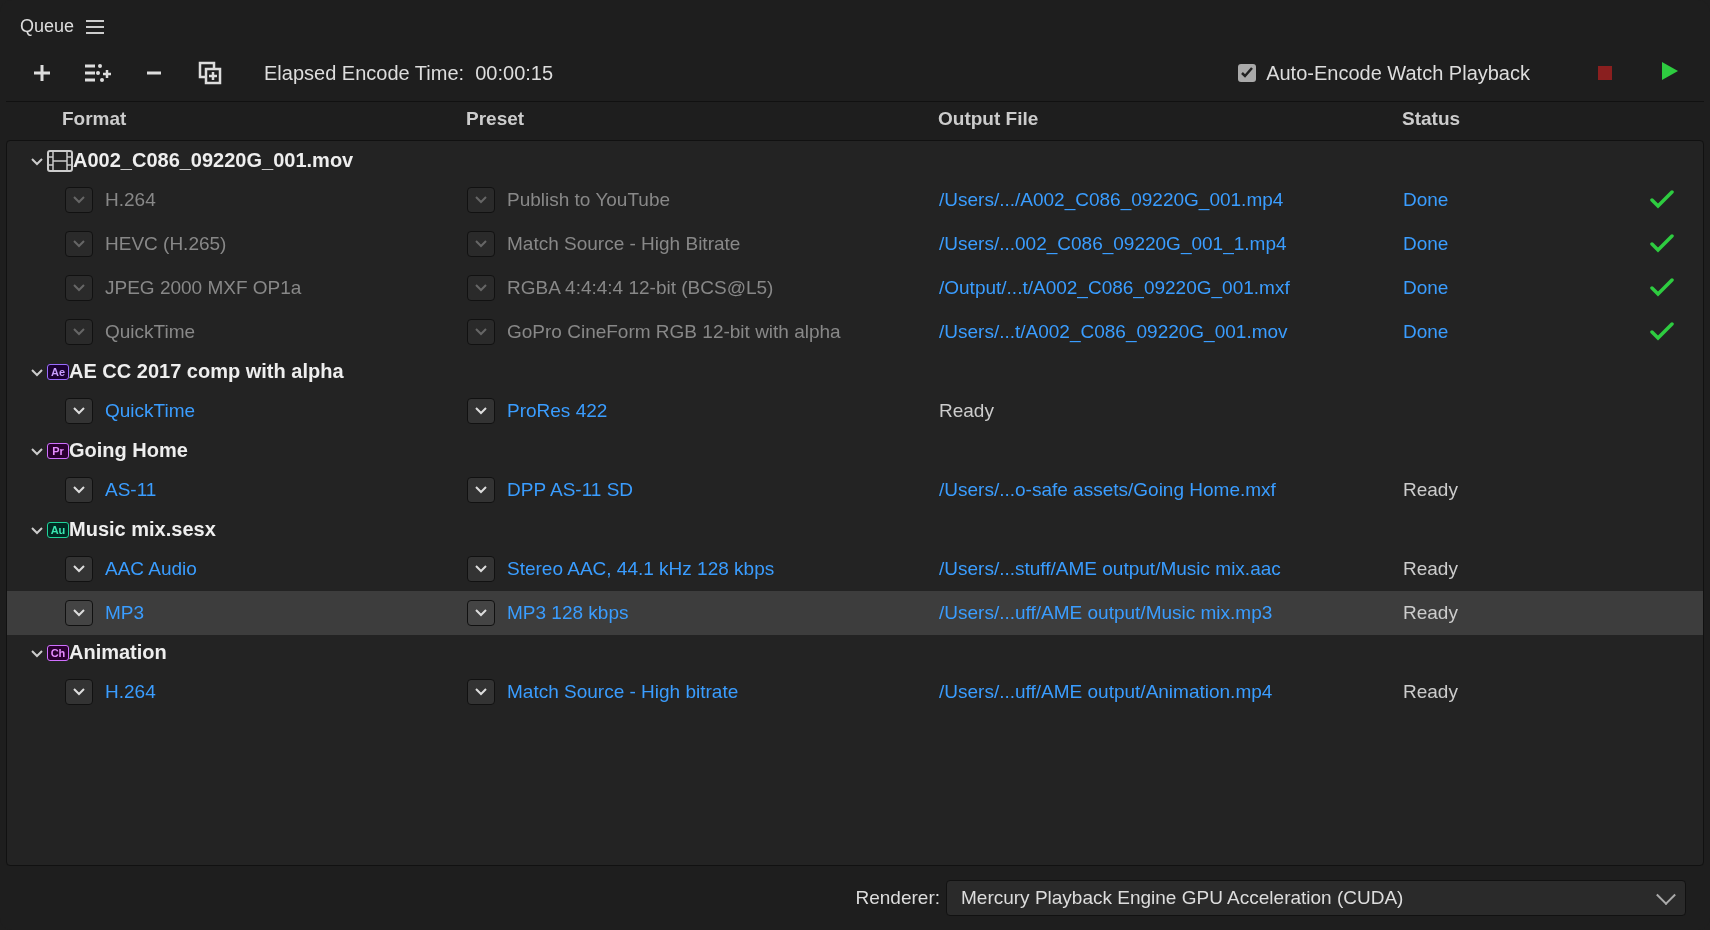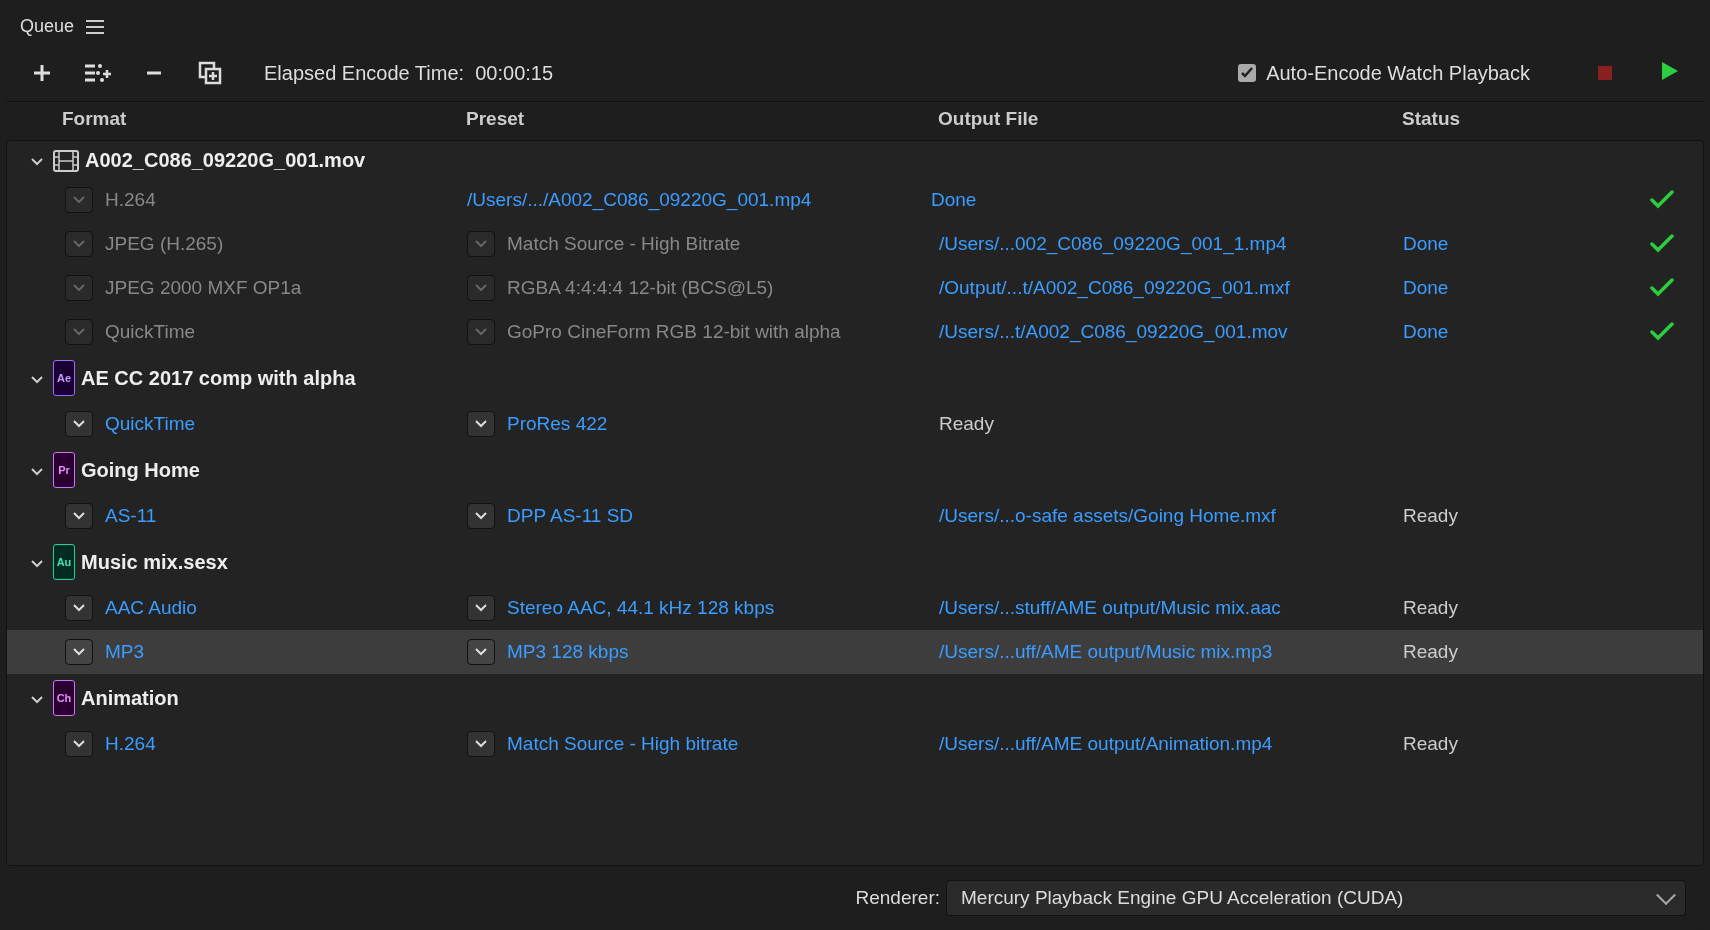--- a/index.html
+++ b/index.html
@@ -15,23 +15,23 @@
 .auto-encode { display: flex; align-items: center; gap: 10px; color: #ddd; font-size: 20px; }
 .chk { width: 18px; height: 18px; background: #aaa; border-radius: 3px; display: flex; align-items: center; justify-content: center; }
 .stop-btn { width: 14px; height: 14px; background: #8a1f1f; margin: 0 20px 0 40px; cursor: pointer; }
 .play-btn { cursor: pointer; margin-right: 10px; }
 .col-headers { display: flex; padding: 6px 0 10px 56px; color: #ccc; font-size: 19px; border-top: 1px solid #111; font-weight: bold; }
 .col-format { width: 404px; }
 .col-preset { width: 472px; }
 .col-output { width: 464px; }
 .col-status { flex: 1; }
 .queue-body { background: #232323; border-radius: 4px; flex: 1; overflow: auto; padding: 2px 0; border: 1px solid #111;}
-.group-row { display: flex; align-items: center; padding: 6px 8px 6px 20px; gap: 6px; font-weight: 700; color: #eee; font-size: 20px; }
+.group-row { display: flex; align-items: center; padding: 6px 8px 6px 20px; gap: 0; font-weight: 700; color: #eee; font-size: 20px; }
 .disclosure { width: 20px; text-align: center; cursor: pointer; color: #ccc; }
-.app-badge { width: 22px; height: 36px; border-radius: 3px; display: flex; align-items: center; justify-content: center; font-size: 11px; font-weight: 700; flex-shrink:0;}
+.app-badge { width: 22px; height: 16px; border-radius: 3px; display: flex; align-items: center; justify-content: center; font-size: 11px; font-weight: 700; flex-shrink:0;}
 .film-icon { display:inline-flex; }
 .job-row { display: flex; align-items: center; padding: 4px 8px 4px 58px; height: 44px; font-size: 19px; }
 .job-row.selected { background: #3d3d3d; }
 .dd { width: 28px; height: 26px; background: #333; border: 1px solid #111; border-radius: 4px; display: flex; align-items: center; justify-content: center; cursor: pointer; margin-right: 12px; flex-shrink:0;}
 .dd.light { background: #444; }
 .dd svg path{ stroke:#ddd;}
 .fmt-cell { width: 402px; display: flex; align-items: center; color: #ccc; }
 .preset-cell { width: 472px; display: flex; align-items: center; color: #ccc; }
 .output-cell { width: 464px; color: #3a9dff; cursor: pointer; white-space: nowrap; overflow: hidden; text-overflow: clip;}
 .status-cell { width: 100px; color: #ccc; }
@@ -128,36 +128,44 @@
       </div>
       <div class="job-row done">
         <div class="fmt-cell">
           <span class="dd">
             <svg width="14" height="10" viewBox="0 0 14 10">
               <path d="M2 2l5 5 5-5" stroke-width="2" fill="none"></path>
             </svg>
           </span>
           <span class="">H.264</span>
         </div>
+        <div class="preset-cell">
+          <span class="dd">
+            <svg width="14" height="10" viewBox="0 0 14 10">
+              <path d="M2 2l5 5 5-5" stroke-width="2" fill="none"></path>
+            </svg>
+          </span>
+          <span class="">Publish to YouTube</span>
+        </div>
         <div class="output-cell">/Users/.../A002_C086_09220G_001.mp4</div>
         <div class="status-cell link">Done</div>
         <div class="check-cell">
           <svg width="26" height="20" viewBox="0 0 26 20">
             <path d="M3 10l6 6L23 2" stroke="#2ecc40" stroke-width="3.5" fill="none" stroke-linecap="round"></path>
           </svg>
         </div>
       </div>
       <div class="job-row done">
         <div class="fmt-cell">
           <span class="dd">
             <svg width="14" height="10" viewBox="0 0 14 10">
               <path d="M2 2l5 5 5-5" stroke-width="2" fill="none"></path>
             </svg>
           </span>
-          <span class="">JPEG (H.265)</span>
+          <span class="">HEVC (H.265)</span>
         </div>
         <div class="preset-cell">
           <span class="dd">
             <svg width="14" height="10" viewBox="0 0 14 10">
               <path d="M2 2l5 5 5-5" stroke-width="2" fill="none"></path>
             </svg>
           </span>
           <span class="">Match Source - High Bitrate</span>
         </div>
         <div class="output-cell">/Users/...002_C086_09220G_001_1.mp4</div>

